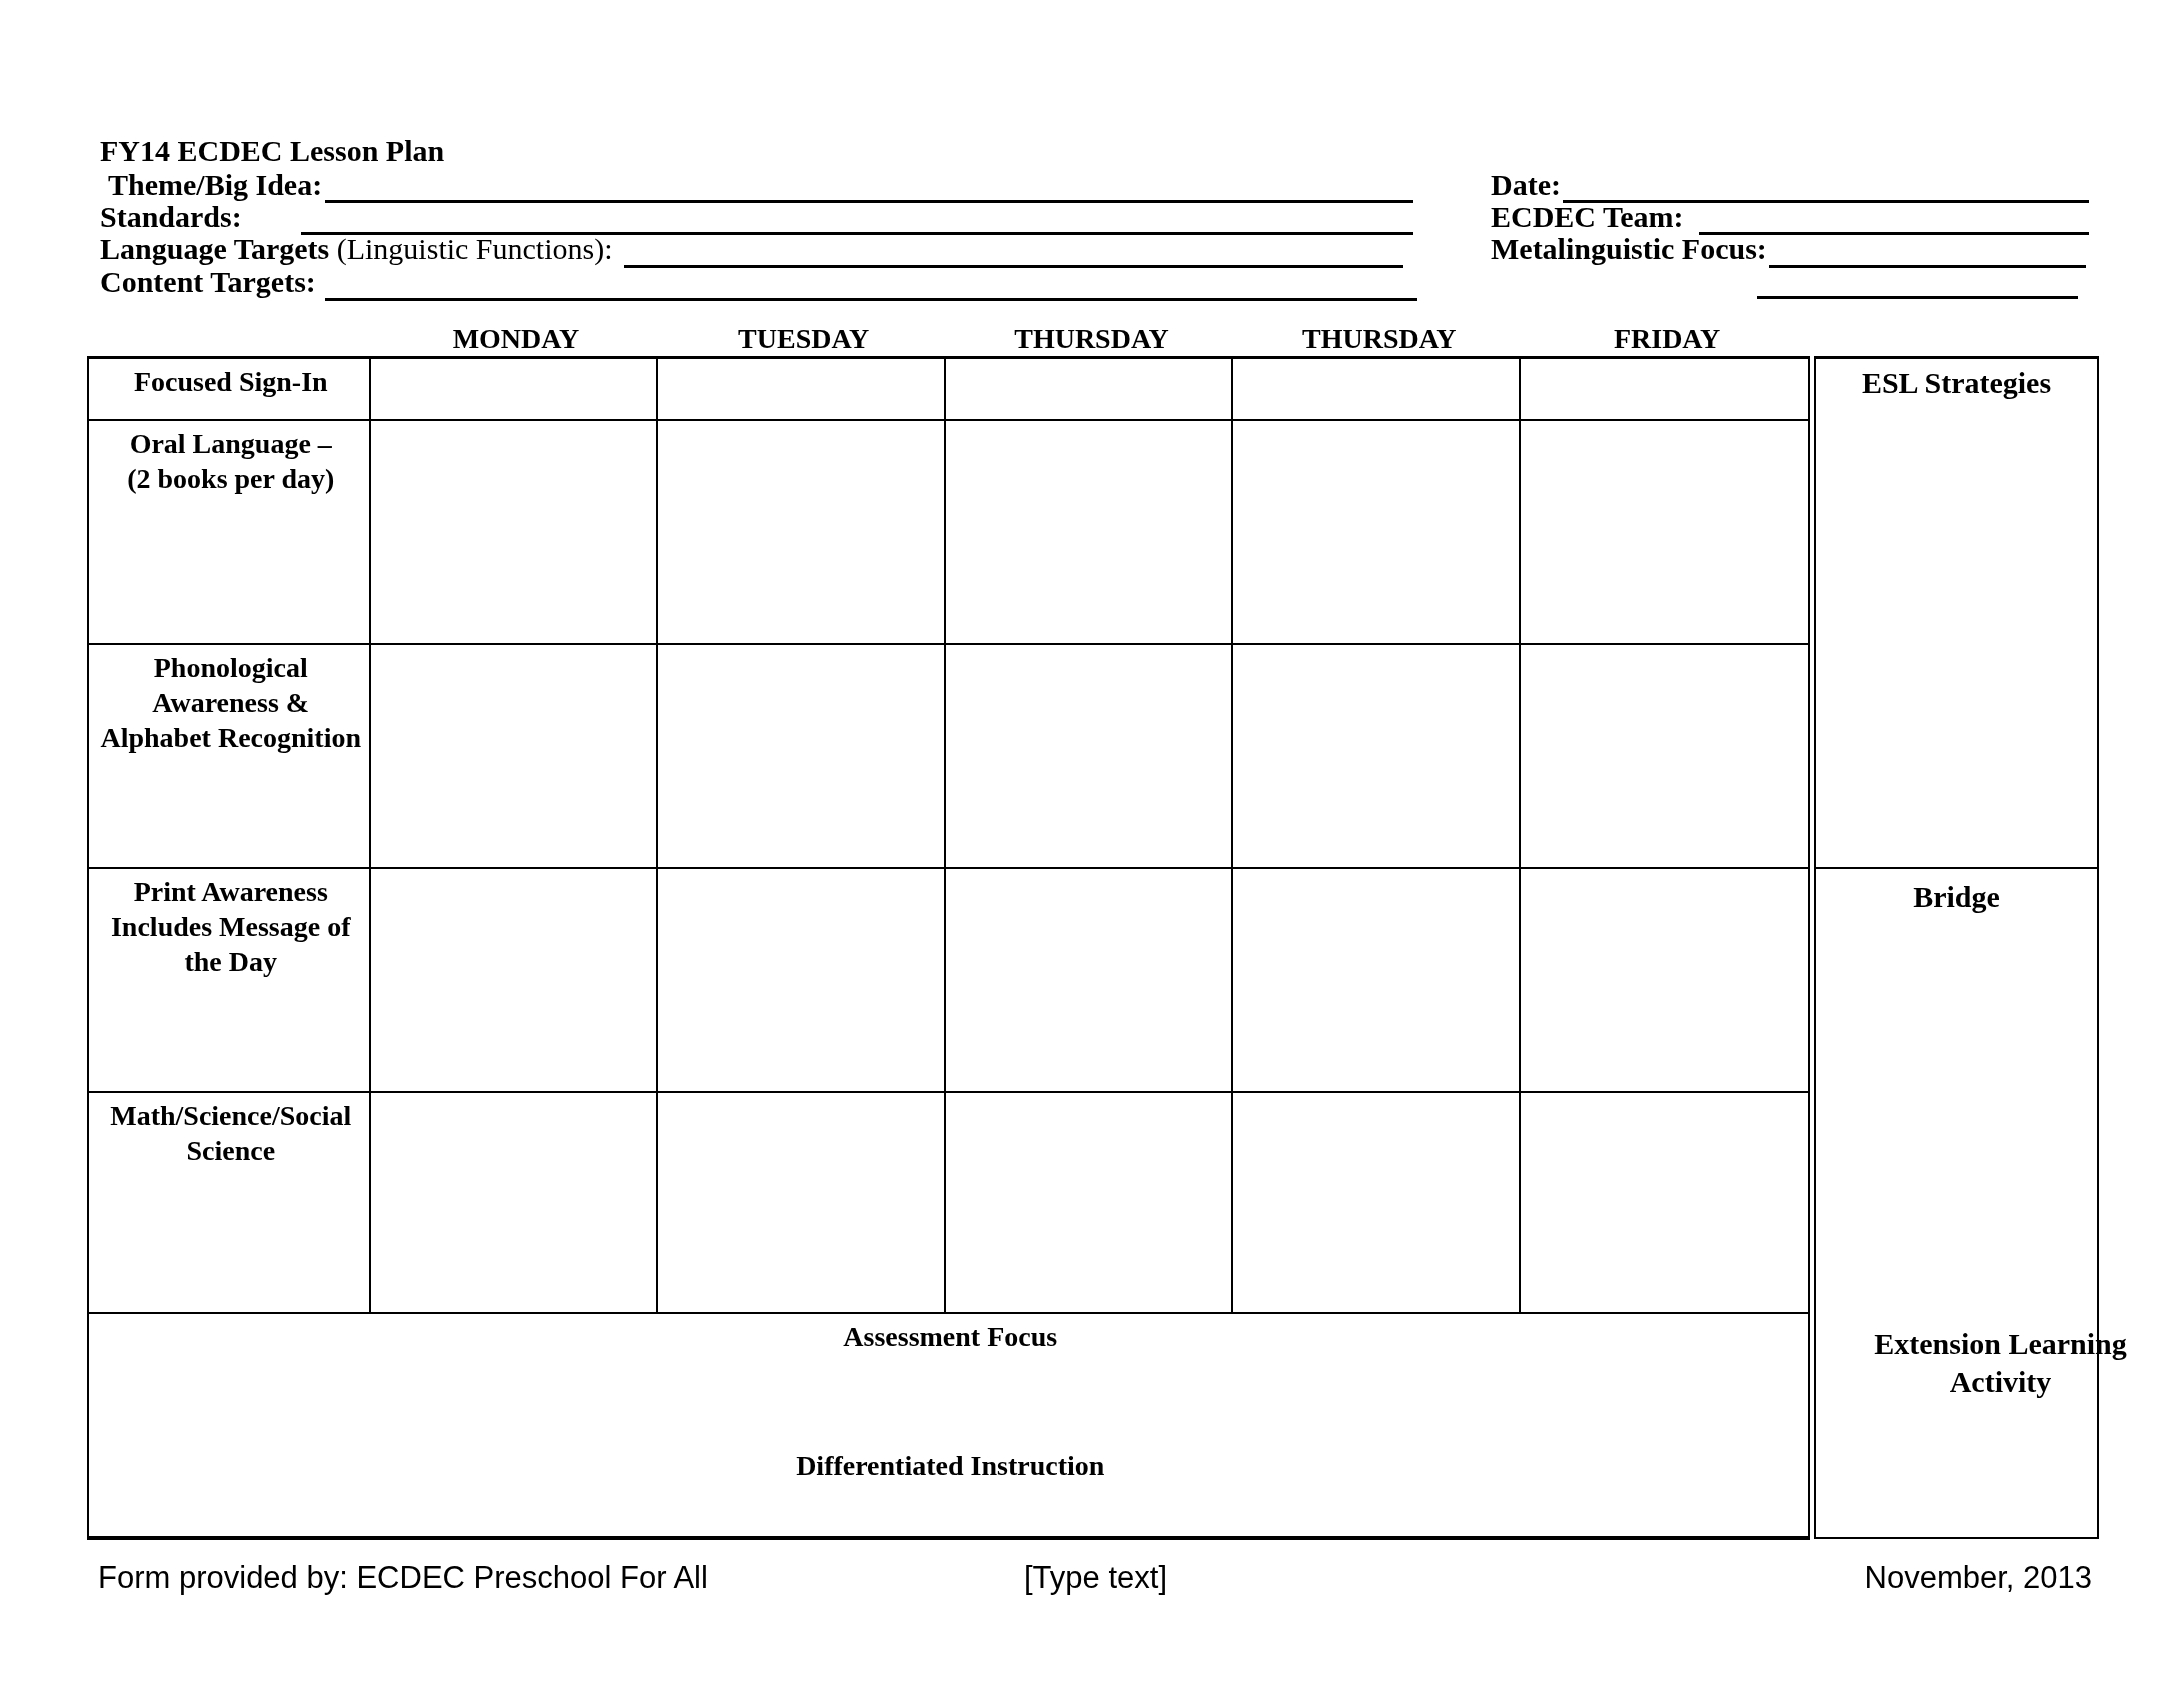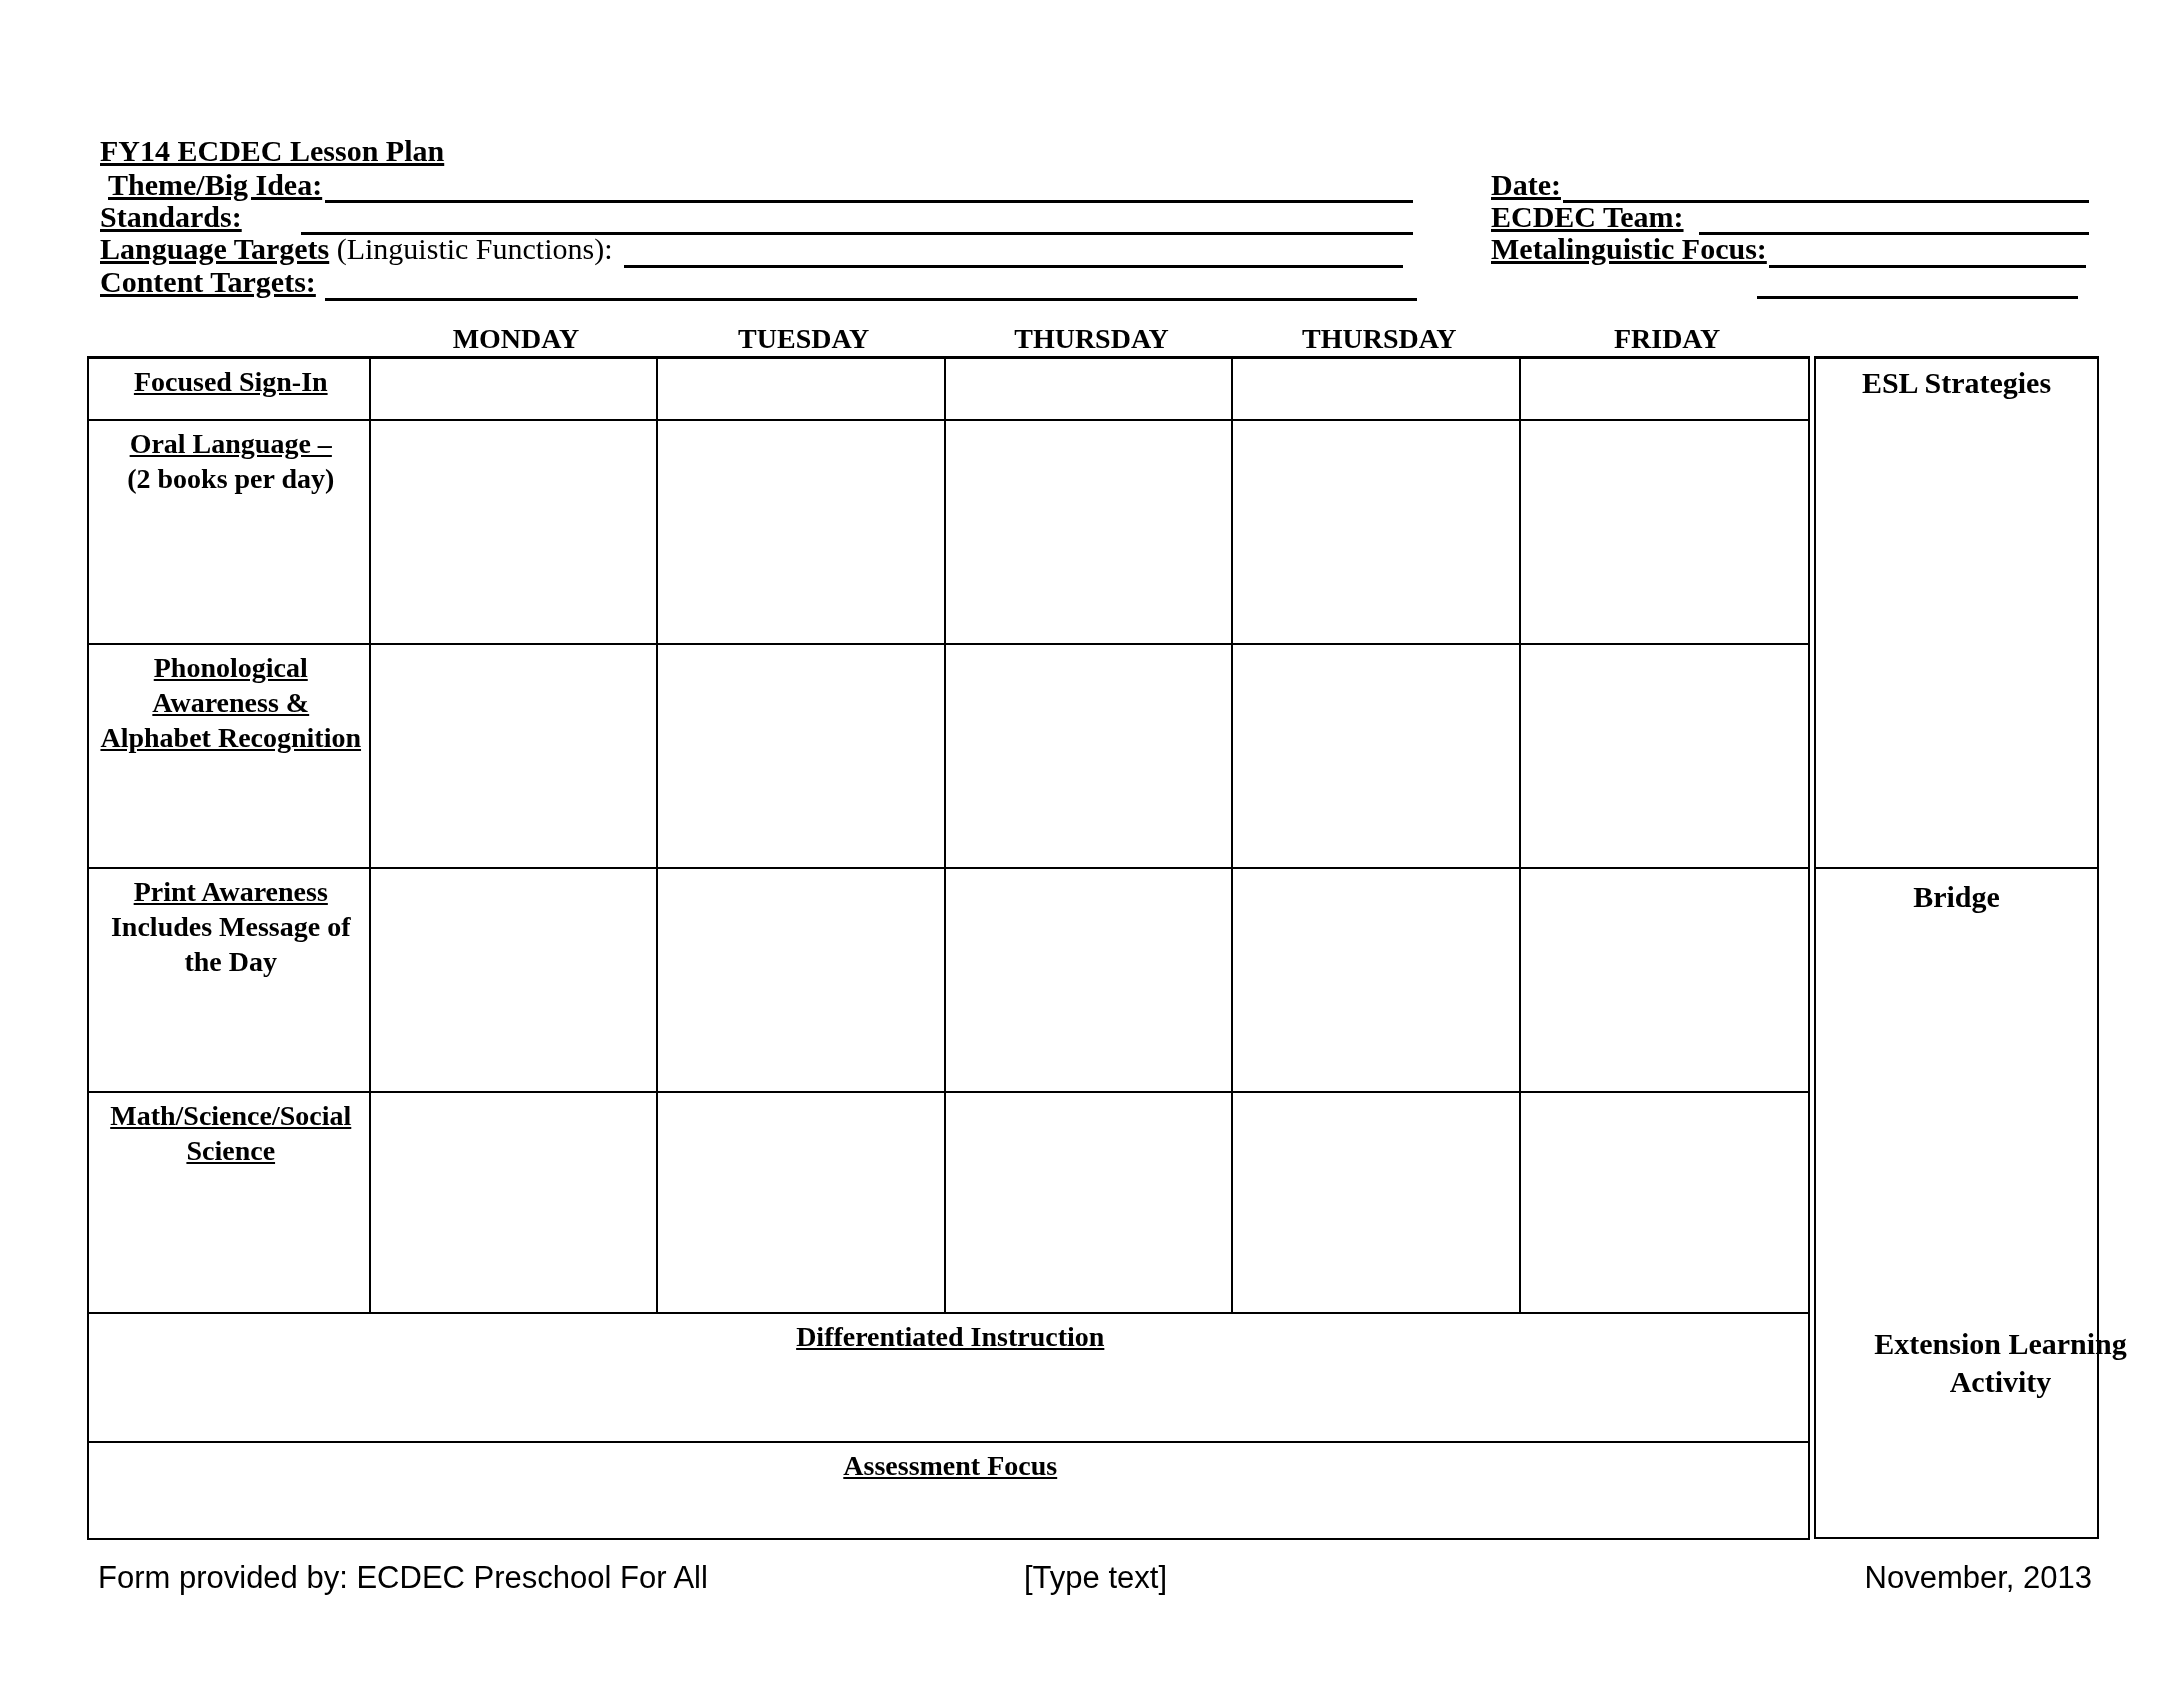--- a/index.html
+++ b/index.html
@@ -5,21 +5,21 @@
   html,body{margin:0;padding:0;}
   body{
     width:2184px;height:1687px;
     position:relative;
     background:#ffffff;
     color:#000000;
     font-family:"Liberation Serif","DejaVu Serif",serif;
     overflow:hidden;
   }
   .abs{position:absolute;}
-  .b{font-weight:bold;text-decoration:underline;}
+  .b{font-weight:bold;}
   
   .hdr-text{font-size:30px;line-height:33px;white-space:nowrap;}
   .blank{position:absolute;height:2.6px;background:#000;}
   
   .dayrow{position:absolute;left:372px;top:323px;width:1439px;display:flex;}
   .dayrow > div{flex:1;text-align:center;font-weight:bold;font-size:28px;line-height:31px;}
   
   .maintable{
     position:absolute;left:87px;top:356px;width:1723px;height:1184px;
     box-sizing:border-box;
@@ -134,23 +134,23 @@
   <div class="cell"></div>
   <div class="cell lastcol"></div>
 
   <div class="cell rowlabel b">Math/Science/Social Science</div>
   <div class="cell"></div>
   <div class="cell"></div>
   <div class="cell"></div>
   <div class="cell"></div>
   <div class="cell lastcol"></div>
 
+  <div class="cell span lastrow rowlabel b">Assessment Focus</div>
+
   <div class="cell span rowlabel b">Differentiated Instruction</div>
-
-  <div class="cell span lastrow rowlabel b">Assessment Focus</div>
 
 </div>
 
 <div class="sidebar">
   <div class="sec1">
     <span>ESL Strategies</span>
   </div>
   <div class="sec2">
     <div class="sec2-title">Bridge</div>
   </div>

